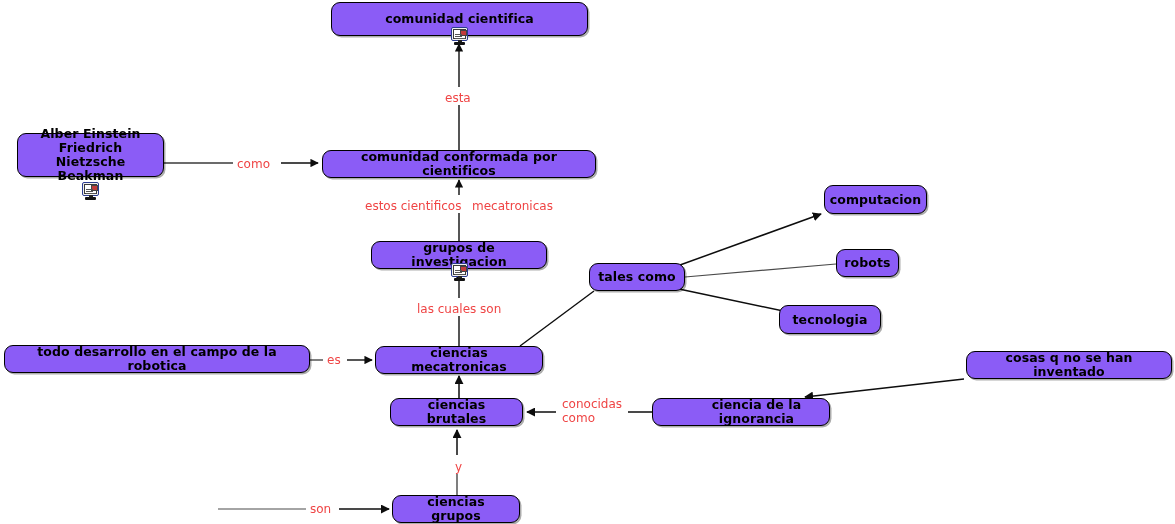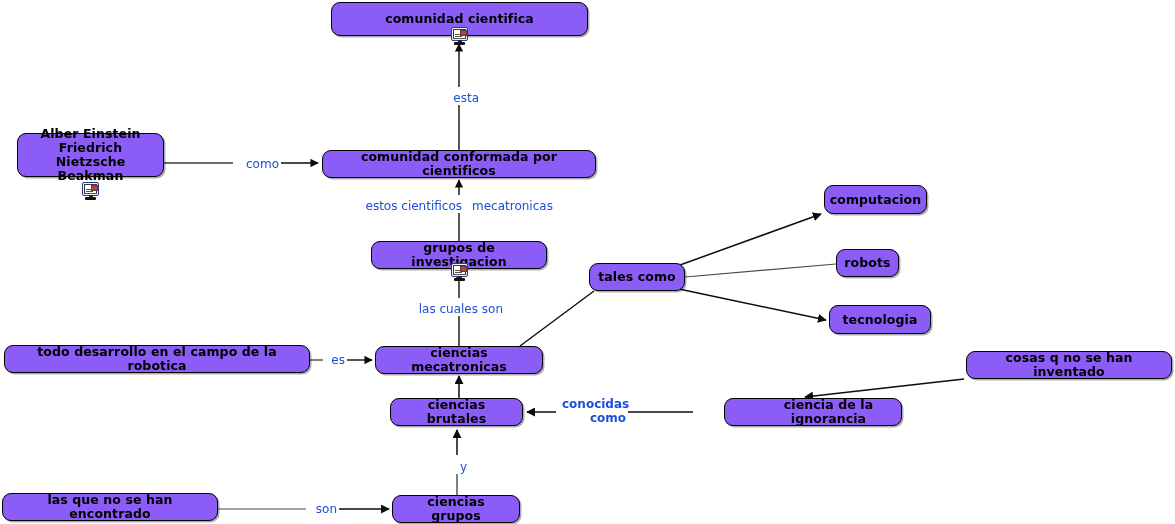--- a/index.html
+++ b/index.html
@@ -42,25 +42,25 @@
     justify-content: center;
     text-align: center;
     box-shadow: 1.5px 1.5px 0 rgba(0,0,0,0.32);
     z-index: 5;
     white-space: pre-line;
     padding: 0 8px;
   }
   .link-label {
     position: absolute;
     background: #ffffff;
-    color: #1d4ed8;
+    color: #ef4444;
     font-weight: normal;
     font-size: 12px;
     line-height: 14px;
-    text-align: right;
+    text-align: left;
     white-space: pre-line;
     z-index: 6;
     padding: 0 2px;
   }
   .res-icon {
     position: absolute;
     width: 17px;
     height: 18px;
     z-index: 8;
   }
@@ -228,48 +228,47 @@
     <div class="neck"></div>
       <div class="base"></div>
   </div>
 
   <div class="node" style="left:589px; top:263px; width:96px; height:28px;">tales como</div>
 
   <div class="node" style="left:824px; top:185px; width:103px; height:29px;">computacion</div>
 
   <div class="node" style="left:836px; top:249px; width:63px; height:28px;">robots</div>
 
-  <div class="node" style="left:829px; top:305px; width:102px; height:29px;">tecnologia</div>
+  <div class="node" style="left:779px; top:305px; width:102px; height:29px;">tecnologia</div>
 
   <div class="node" style="left:4px; top:345px; width:306px; height:28px;">todo desarrollo en el campo de la robotica</div>
 
   <div class="node" style="left:375px; top:346px; width:168px; height:28px;">ciencias mecatronicas</div>
 
   <div class="node" style="left:966px; top:351px; width:206px; height:28px;">cosas q no se han inventado</div>
 
   <div class="node" style="left:390px; top:398px; width:133px; height:28px;">ciencias brutales</div>
 
-  <div class="node" style="left:724px; top:398px; width:178px; height:28px;padding-left:39px;">ciencia de la ignorancia</div>
-
-  <div class="node" style="left:2px; top:493px; width:216px; height:28px;">las que no se han encontrado</div>
+  <div class="node" style="left:652px; top:398px; width:178px; height:28px;padding-left:39px;">ciencia de la ignorancia</div>
+
 
   <div class="node" style="left:392px; top:495px; width:128px; height:28px;">ciencias grupos</div>
 
   <div class="link-label" style="left:443px; top:91px; width:34px;">esta</div>
 
   <div class="link-label" style="left:235px; top:157px; width:42px;">como</div>
 
   <div class="link-label" style="left:363px; top:199px; width:97px;">estos cientificos</div>
 
   <div class="link-label" style="left:470px; top:199px; width:80px;">mecatronicas</div>
 
   <div class="link-label" style="left:415px; top:302px; width:86px;">las cuales son</div>
 
   <div class="link-label" style="left:325px; top:353px; width:18px;">es</div>
 
-  <div class="link-label" style="left:560px; top:397px; width:64px;font-weight:bold;">conocidas
+  <div class="link-label" style="left:560px; top:397px; width:64px;">conocidas
 como</div>
 
   <div class="link-label" style="left:453px; top:460px; width:12px;">y</div>
 
   <div class="link-label" style="left:308px; top:502px; width:27px;">son</div>
 
 </div>
 
 </body></html>

